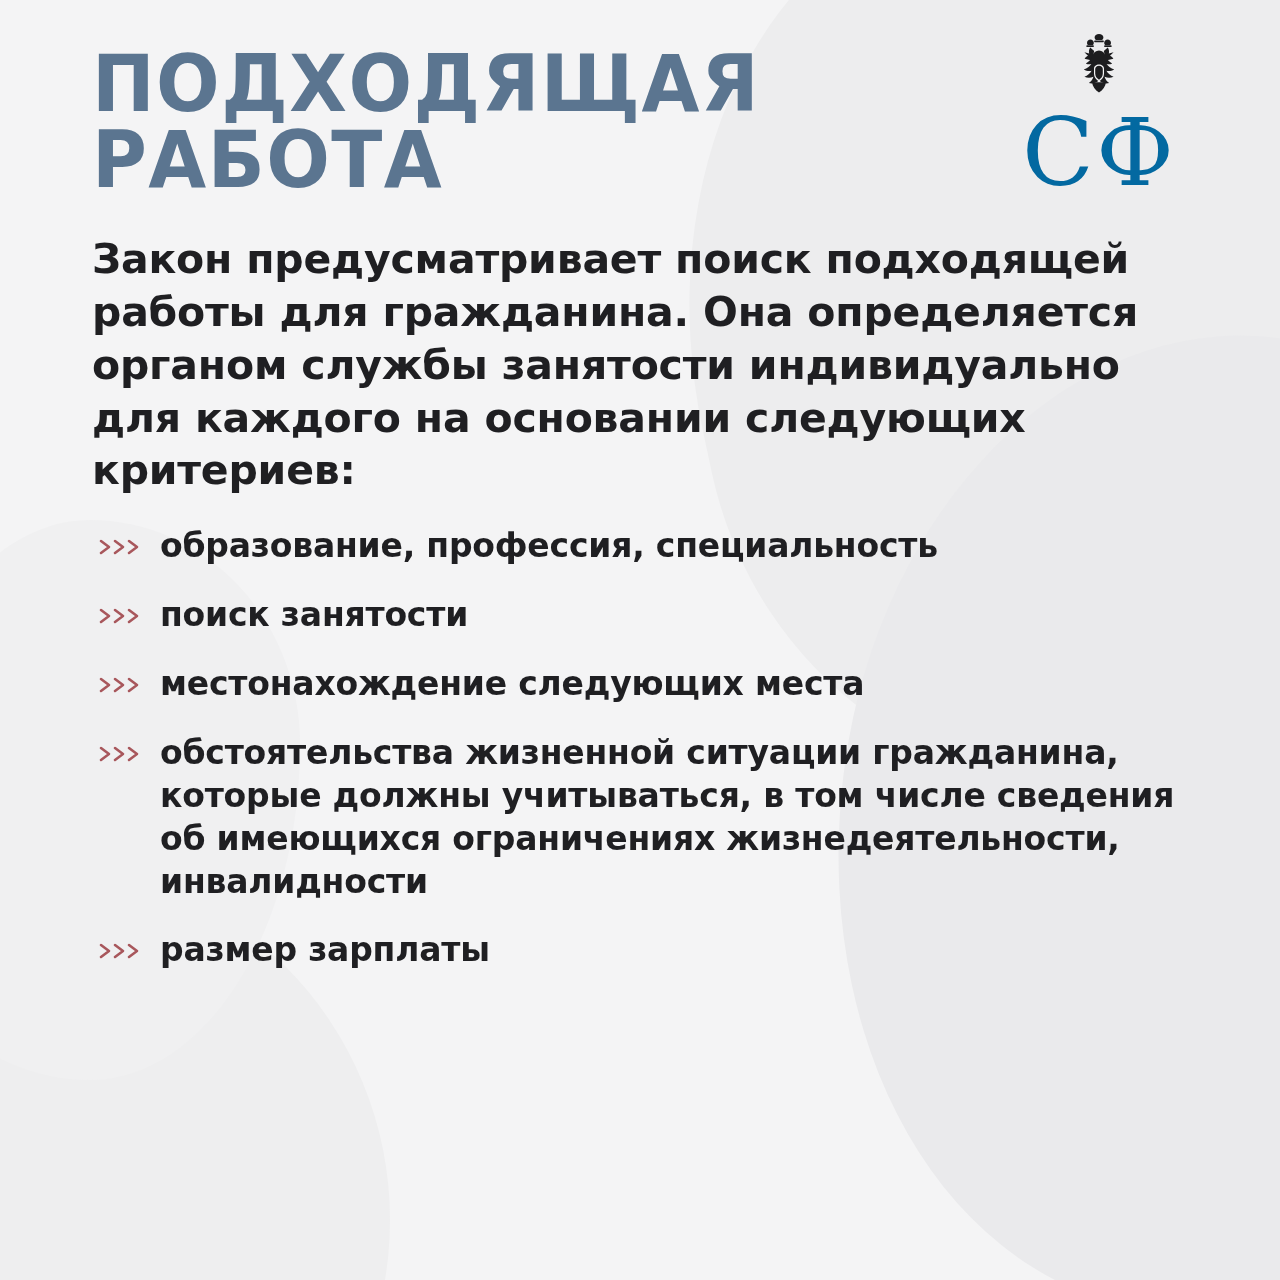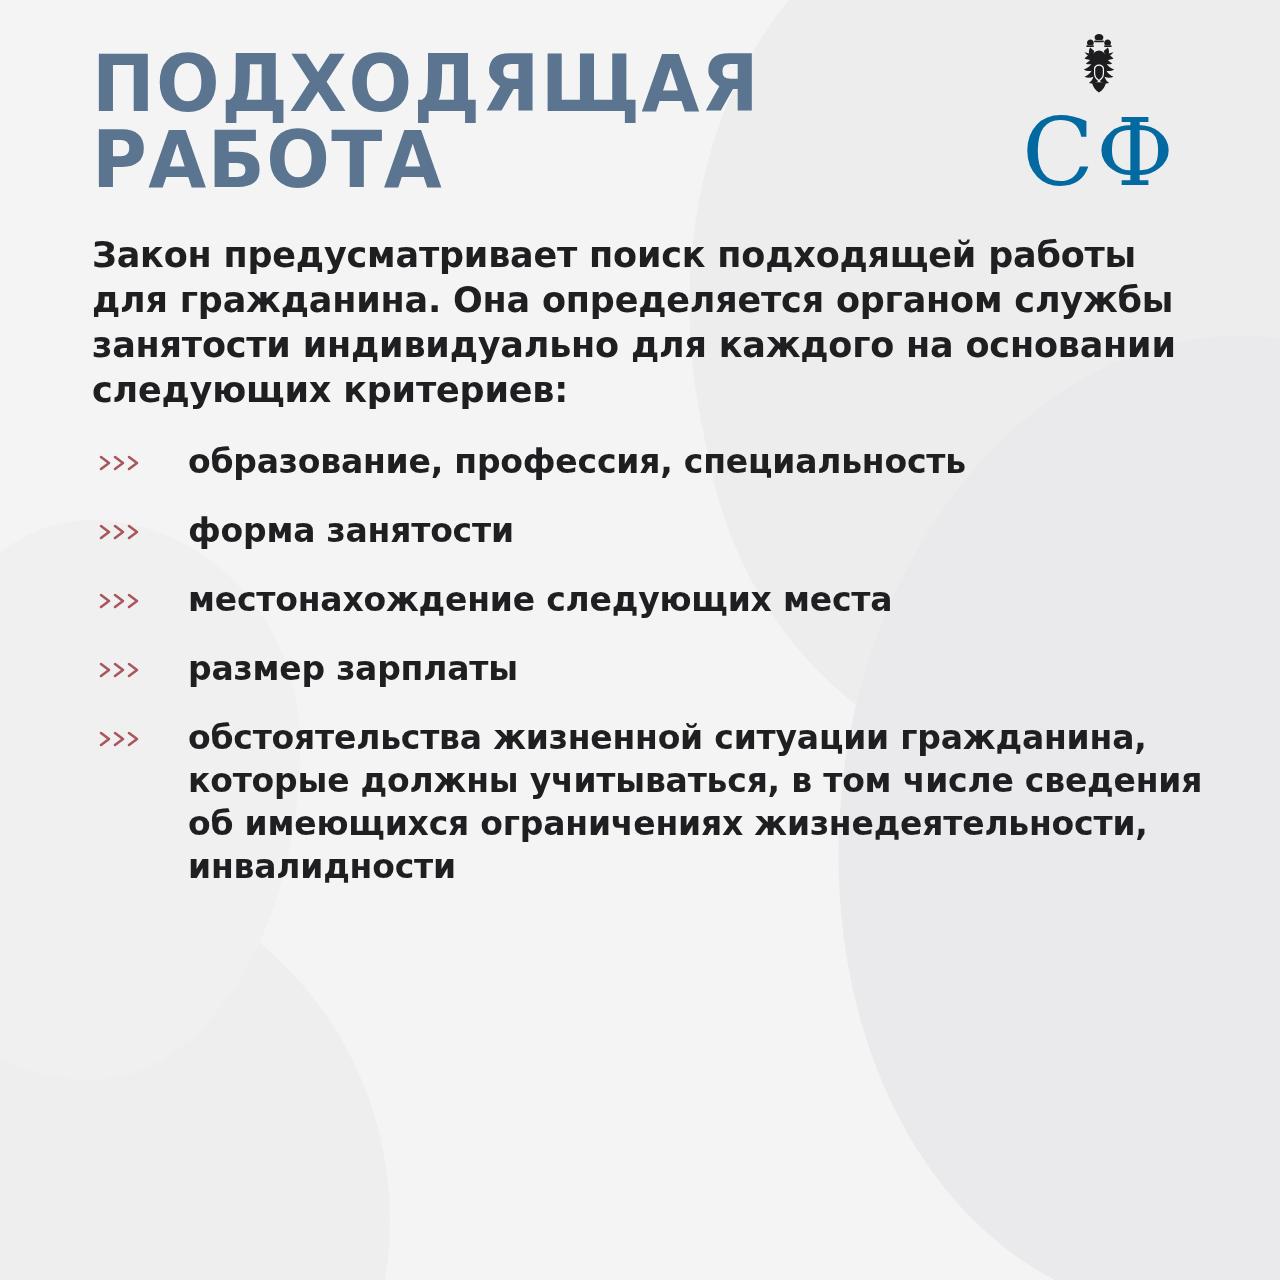--- a/index.html
+++ b/index.html
@@ -107,40 +107,39 @@
     max-width: 760px;
     transform: scaleX(0.96);
     transform-origin: left center;
   }
   .title .line {
     display: block;
   }
 
   
   .intro {
-    font-size: 35px;
+    font-size: 41px;
     line-height: 1.29;
     color: #1f1f22;
     font-weight: 600;
     margin: 0 0 28px 0;
     max-width: 1130px;
     letter-spacing: -0.2px;
   }
 
   
   .list {
     list-style: none;
     margin: 0;
     padding: 0;
   }
   .list li {
     display: flex;
     align-items: flex-start;
     margin-bottom: 26px;
-    gap: 28px;
   }
   .chevrons {
     flex: 0 0 auto;
     width: 62px;
     margin-top: 13px;
     margin-left: 6px;
     color: #a8575c;
     line-height: 0;
   }
   .chevrons svg { display: block; }
@@ -216,21 +215,21 @@
       <li>
         <span class="chevrons">
           <svg width="52" height="18" viewBox="0 0 52 18" aria-hidden="true">
             <g fill="none" stroke="#a8575c" stroke-width="2.6" stroke-linecap="round" stroke-linejoin="round">
               <polyline points="3,3 11,9 3,15"></polyline>
               <polyline points="17,3 25,9 17,15"></polyline>
               <polyline points="31,3 39,9 31,15"></polyline>
             </g>
           </svg>
         </span>
-        <span class="item-text">форма занятости</span>
+        <span class="item-text">поиск занятости</span>
       </li>
 
       <li>
         <span class="chevrons">
           <svg width="52" height="18" viewBox="0 0 52 18" aria-hidden="true">
             <g fill="none" stroke="#a8575c" stroke-width="2.6" stroke-linecap="round" stroke-linejoin="round">
               <polyline points="3,3 11,9 3,15"></polyline>
               <polyline points="17,3 25,9 17,15"></polyline>
               <polyline points="31,3 39,9 31,15"></polyline>
             </g>
@@ -242,31 +241,31 @@
       <li>
         <span class="chevrons">
           <svg width="52" height="18" viewBox="0 0 52 18" aria-hidden="true">
             <g fill="none" stroke="#a8575c" stroke-width="2.6" stroke-linecap="round" stroke-linejoin="round">
               <polyline points="3,3 11,9 3,15"></polyline>
               <polyline points="17,3 25,9 17,15"></polyline>
               <polyline points="31,3 39,9 31,15"></polyline>
             </g>
           </svg>
         </span>
+        <span class="item-text">обстоятельства жизненной ситуации гражданина, которые должны учитываться, в том числе сведения об имеющихся ограничениях жизнедеятельности, инвалидности</span>
+      </li>
+
+      <li>
+        <span class="chevrons">
+          <svg width="52" height="18" viewBox="0 0 52 18" aria-hidden="true">
+            <g fill="none" stroke="#a8575c" stroke-width="2.6" stroke-linecap="round" stroke-linejoin="round">
+              <polyline points="3,3 11,9 3,15"></polyline>
+              <polyline points="17,3 25,9 17,15"></polyline>
+              <polyline points="31,3 39,9 31,15"></polyline>
+            </g>
+          </svg>
+        </span>
         <span class="item-text">размер зарплаты</span>
-      </li>
-
-      <li>
-        <span class="chevrons">
-          <svg width="52" height="18" viewBox="0 0 52 18" aria-hidden="true">
-            <g fill="none" stroke="#a8575c" stroke-width="2.6" stroke-linecap="round" stroke-linejoin="round">
-              <polyline points="3,3 11,9 3,15"></polyline>
-              <polyline points="17,3 25,9 17,15"></polyline>
-              <polyline points="31,3 39,9 31,15"></polyline>
-            </g>
-          </svg>
-        </span>
-        <span class="item-text">обстоятельства жизненной ситуации гражданина, которые должны учитываться, в том числе сведения об имеющихся ограничениях жизнедеятельности, инвалидности</span>
       </li>
 
     </ul>
   </div>
 </div>
 
 </body></html>

